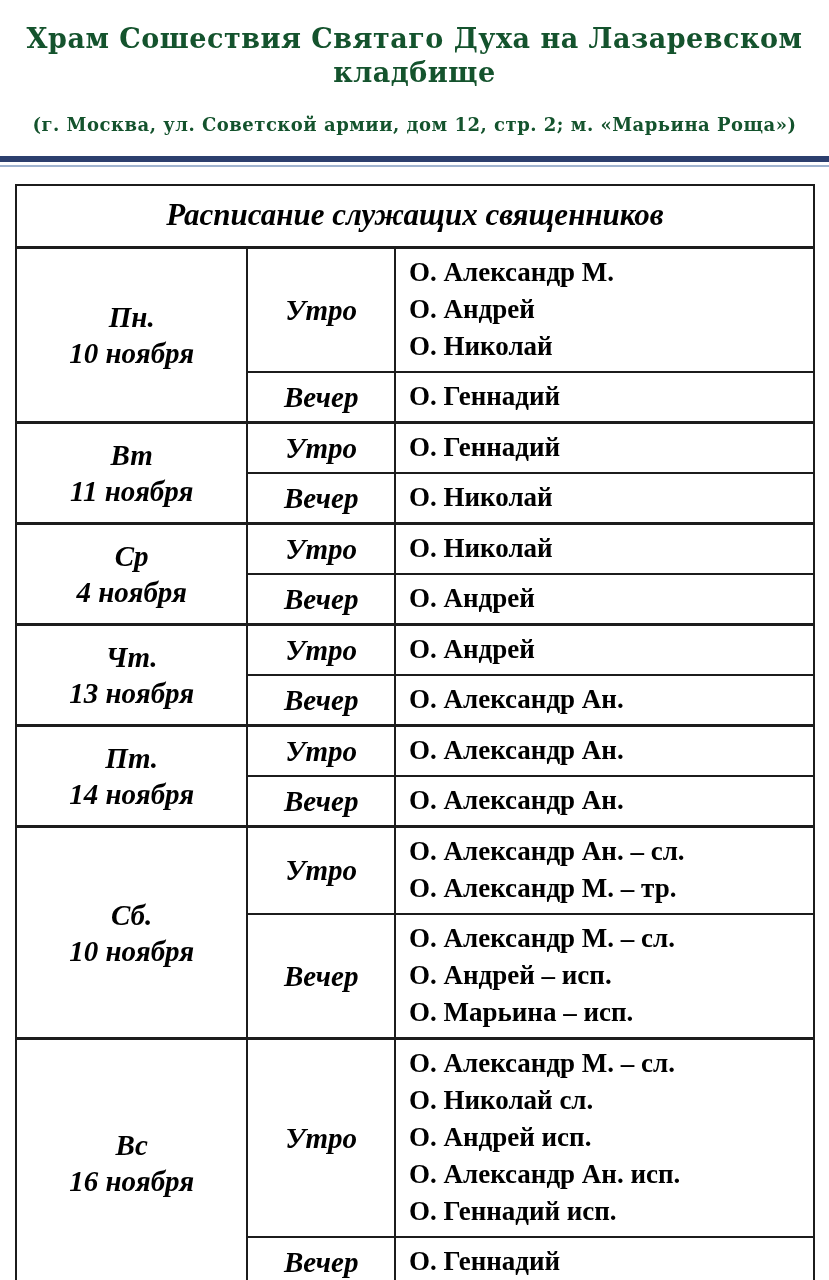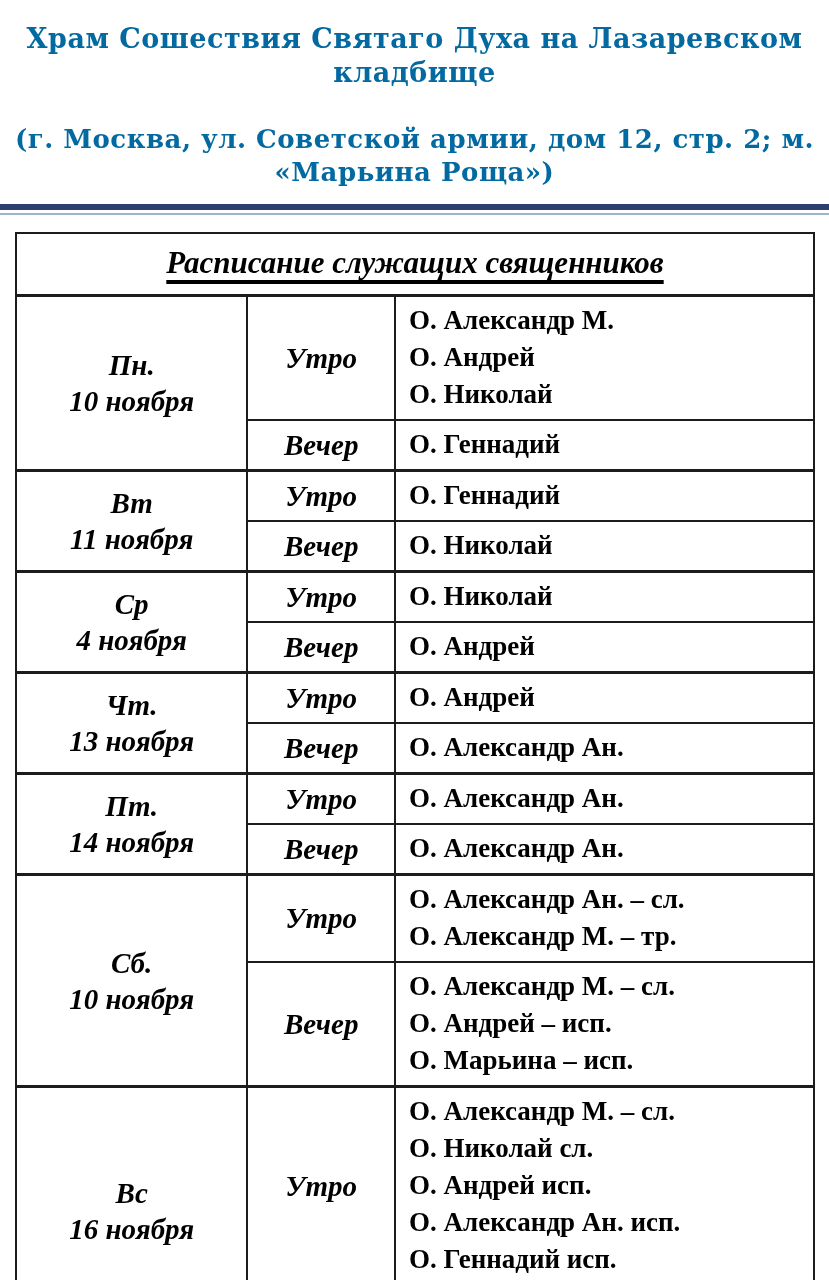--- a/index.html
+++ b/index.html
@@ -13,33 +13,33 @@
     height: 1280px;
     background: #ffffff;
     overflow: hidden;
     font-family: "Liberation Serif", "DejaVu Serif", serif;
     color: #000000;
   }
   
   .header {
     text-align: center;
     padding-top: 22px;
-    color: #0369a1;
+    color: #14532d;
     font-family: "DejaVu Serif", "Liberation Serif", serif;
     font-weight: bold;
   }
   .header-line1 {
     font-size: 27px;
     letter-spacing: 0.5px;
     line-height: 34px;
   }
   .header-line2 {
-    font-size: 26px;
+    font-size: 18px;
     letter-spacing: 0.5px;
-    margin-top: 33px;
+    margin-top: 18px;
     line-height: 33px;
   }
   
   .divider {
     margin-top: 15px;
   }
   .divider-thick {
     height: 6px;
     background: #2c3f6e;
   }
@@ -72,21 +72,20 @@
   .col-names{ width: 52.5%; }
 
   .title-cell {
     text-align: center;
     padding: 11px 0 13px 0 !important;
   }
   .table-title {
     font-size: 31px;
     font-weight: bold;
     font-style: italic;
-    text-decoration: underline;
     text-decoration-thickness: 4px;
     text-underline-offset: 7px;
   }
   .day-cell {
     text-align: center;
     font-weight: bold;
     font-style: italic;
     font-size: 29px;
     line-height: 36px;
     padding: 4px 0 !important;

